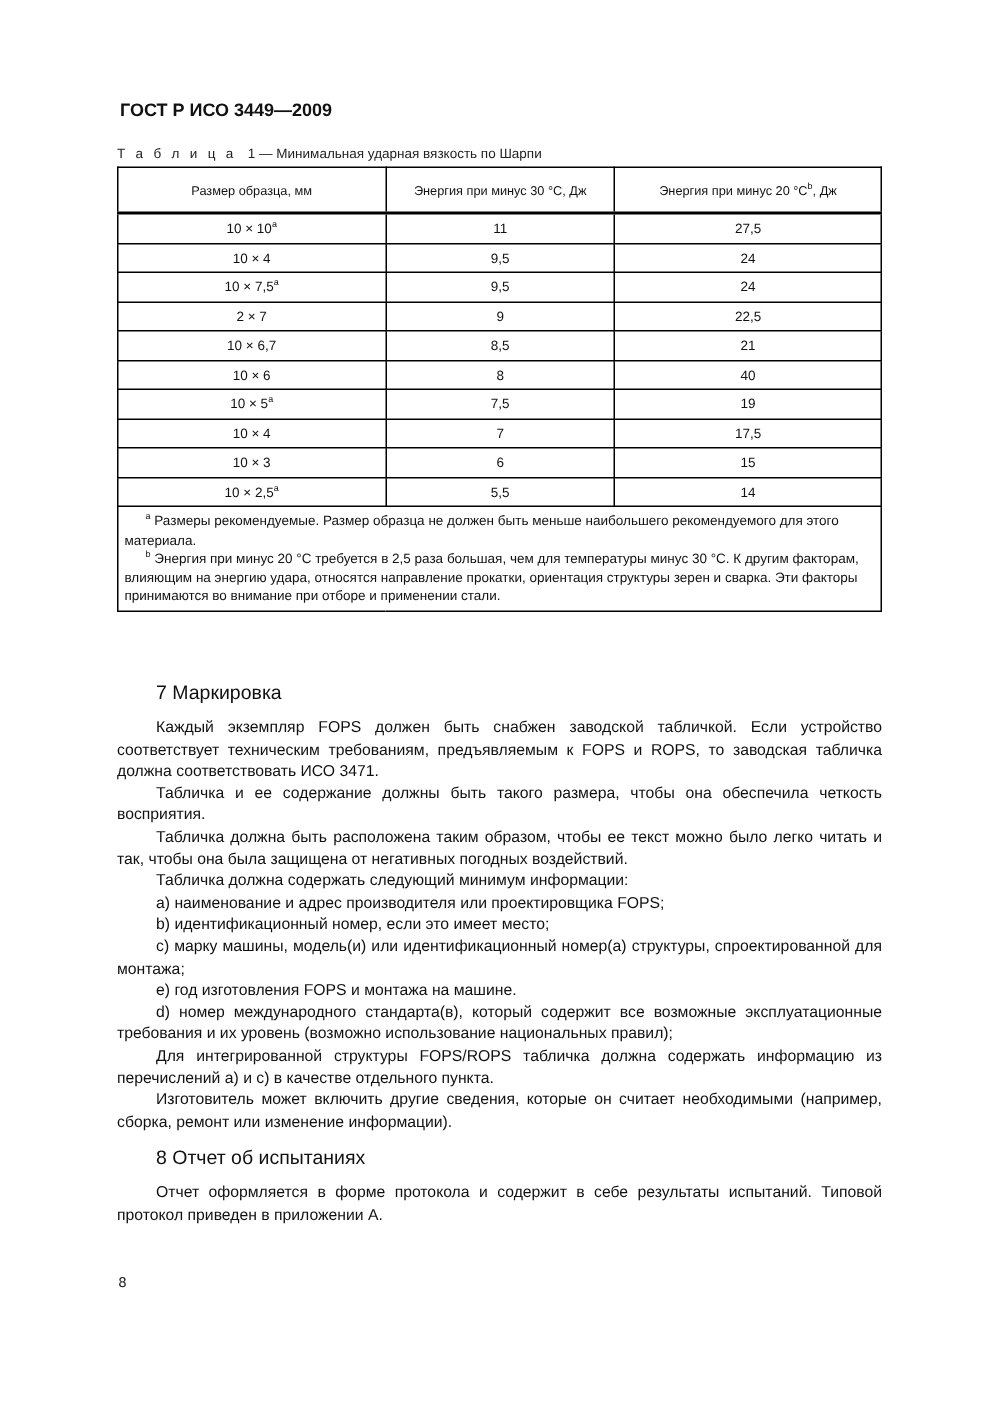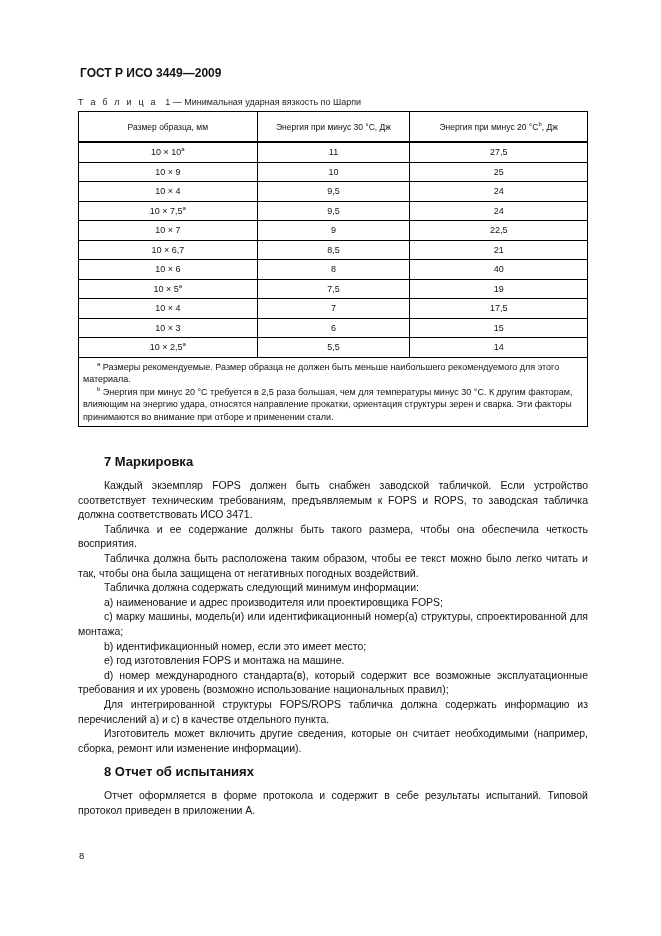--- a/index.html
+++ b/index.html
@@ -8,21 +8,21 @@
   .table-caption { position: absolute; left: 78px; top: 97px; font-size: 9px; color: #222; }
   .table-caption .spaced { letter-spacing: 2.2px; }
   table.main { position: absolute; left: 78px; top: 111px; width: 510px; border-collapse: collapse; font-size: 9px; }
   table.main td, table.main th { border: 1px solid #000; text-align: center; padding: 0; height: 18.5px; font-weight: normal; }
   table.main th { height: 29px; font-size: 8.5px; border-bottom: 2px solid #000; }
   table.main td.fn { text-align: left; padding: 3px 4px 3px 4px; font-size: 9px; line-height: 12.5px; height: auto; }
   .fn .ind { padding-left: 14px; }
   sup { font-size: 6px; vertical-align: super; line-height: 0; }
   .col1 { width: 179px; } .col2 { width: 153px; } .col3 { width: 178px; }
   .body-text { position: absolute; left: 78px; width: 510px; font-size: 10.5px; line-height: 14.6px; text-align: justify; }
-  .h2 { position: absolute; left: 104px; font-size: 13px; font-weight: bold; }
+  .h2 { position: absolute; left: 104px; font-size: 13px; font-weight: normal; }
   .p { text-indent: 26px; margin: 0; }
   .page-num { position: absolute; left: 79px; top: 850px; font-size: 9.5px; }
 </style>
 </head>
 <body>
 
 <div class="doc-header">ГОСТ Р ИСО 3449—2009</div>
 
 <div class="table-caption">
   <span class="spaced">Т а б л и ц а</span>&nbsp;&nbsp;
@@ -37,36 +37,31 @@
       <th class="col3"><span>Энергия при минус 20 °С</span><sup>b</sup><span>, Дж</span></th>
     </tr>
   </thead>
   <tbody id="tbody">
       <tr>
         <td><span>10 × 10</span><sup>a</sup></td>
         <td><span>11</span></td>
         <td><span>27,5</span></td>
       </tr>
       <tr>
-        <td><span>10 × 9</span></td>
-        <td><span>10</span></td>
-        <td><span>25</span></td>
-      </tr>
-      <tr>
         <td><span>10 × 4</span></td>
         <td><span>9,5</span></td>
         <td><span>24</span></td>
       </tr>
       <tr>
         <td><span>10 × 7,5</span><sup>a</sup></td>
         <td><span>9,5</span></td>
         <td><span>24</span></td>
       </tr>
       <tr>
-        <td><span>10 × 7</span></td>
+        <td><span>2 × 7</span></td>
         <td><span>9</span></td>
         <td><span>22,5</span></td>
       </tr>
       <tr>
         <td><span>10 × 6,7</span></td>
         <td><span>8,5</span></td>
         <td><span>21</span></td>
       </tr>
       <tr>
         <td><span>10 × 6</span></td>
@@ -104,22 +99,22 @@
   </tfoot>
 </table>
 
 <div class="h2" style="top:454px;">7  Маркировка</div>
 <div class="body-text" id="sec7" style="top:478px;">
     <p class="p">Каждый экземпляр FOPS должен быть снабжен заводской табличкой. Если устройство соответствует техническим требованиям, предъявляемым к FOPS и ROPS, то заводская табличка должна соответствовать ИСО 3471.</p>
     <p class="p">Табличка и ее содержание должны быть такого размера, чтобы она обеспечила четкость восприятия.</p>
     <p class="p">Табличка должна быть расположена таким образом, чтобы ее текст можно было легко читать и так, чтобы она была защищена от негативных погодных воздействий.</p>
     <p class="p">Табличка должна содержать следующий минимум информации:</p>
     <p class="p">a)  наименование и адрес производителя или проектировщика FOPS;</p>
+    <p class="p">b)  идентификационный номер, если это имеет место;</p>
     <p class="p">c)  марку машины, модель(и) или идентификационный номер(а) структуры, спроектированной для монтажа;</p>
-    <p class="p">b)  идентификационный номер, если это имеет место;</p>
     <p class="p">e)  год изготовления FOPS и монтажа на машине.</p>
     <p class="p">d)  номер международного стандарта(в), который содержит все возможные эксплуатационные требования и их уровень (возможно использование национальных правил);</p>
     <p class="p">Для интегрированной структуры FOPS/ROPS табличка должна содержать информацию из перечислений а) и с) в качестве отдельного пункта.</p>
     <p class="p">Изготовитель может включить другие сведения, которые он считает необходимыми (например, сборка, ремонт или изменение информации).</p>
   </div>
 
 <div class="h2" style="top:764px;">8  Отчет об испытаниях</div>
 <div class="body-text" id="sec8" style="top:788px;">
     <p class="p">Отчет оформляется в форме протокола и содержит в себе результаты испытаний. Типовой протокол приведен в приложении А.</p>
   </div>

